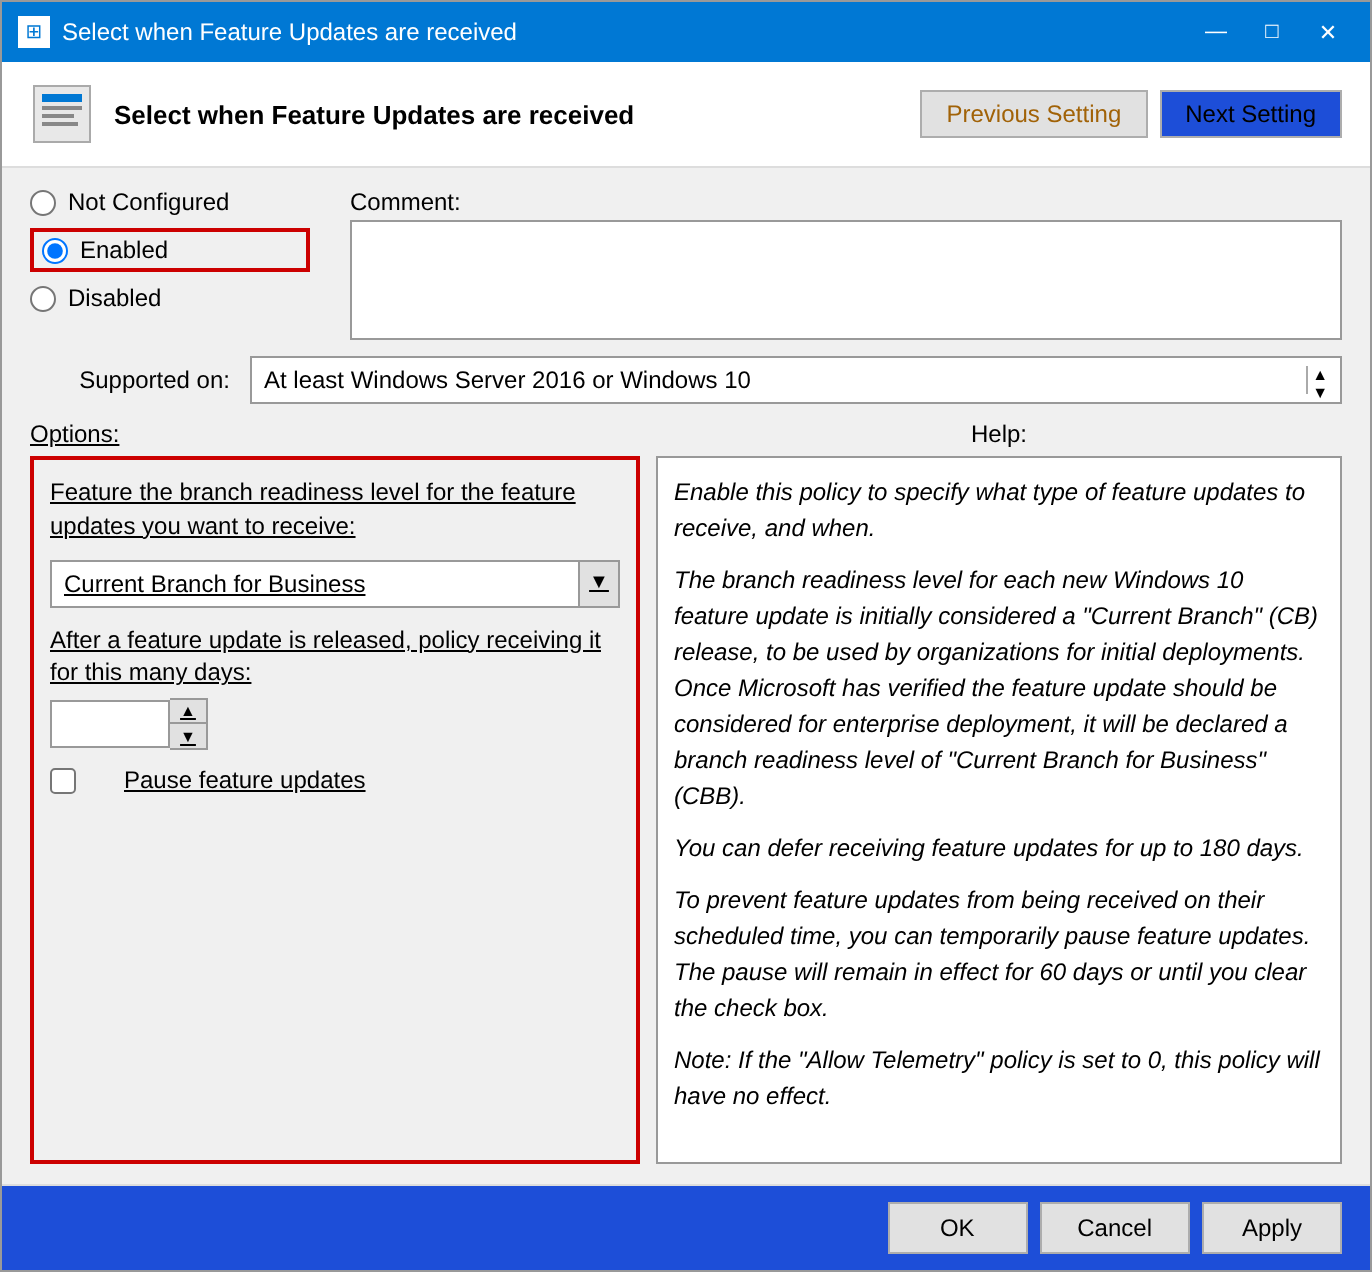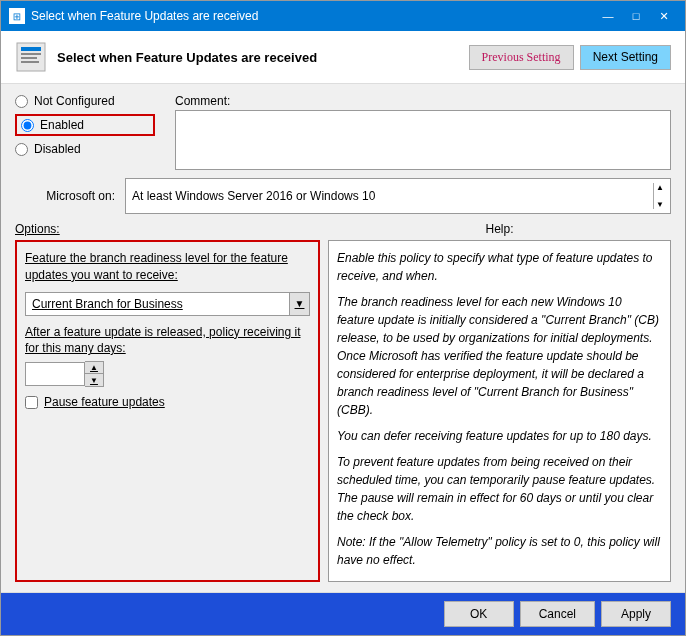--- a/index.html
+++ b/index.html
@@ -99,23 +99,23 @@
     .btn {
       padding: 4px 12px;
       border: 1px solid #adadad;
       background: #e1e1e1;
       cursor: pointer;
       font-size: 12px;
       color: #000;
       min-width: 90px;
       text-align: center;
     }
-    .btn:disabled { color: #be185d; cursor: default; font-family: Liberation Serif, serif; }
+    .btn:disabled { color: #a16207; cursor: default; }
     .btn-primary {
-      background: #7dd3fc;
+      background: #1d4ed8;
       border: 1px solid #adadad;
     }
 
     .content-area {
       display: flex;
       flex-direction: column;
       flex: 1;
       padding: 10px 14px;
       gap: 8px;
       overflow: hidden;
@@ -188,21 +188,21 @@
 
     .supported-value-box {
       flex: 1;
       border: 1px solid #999;
       background: white;
       padding: 4px 6px;
       font-size: 12px;
       display: flex;
       align-items: center;
       justify-content: space-between;
-      height: 36px;
+      height: 24px;
     }
 
     .main-panels {
       display: flex;
       gap: 8px;
       flex: 1;
       overflow: hidden;
     }
 
     .options-panel {
@@ -309,21 +309,21 @@
       align-items: center;
       justify-content: center;
       padding: 0;
     }
 
     .spinner-btn:last-child { border-bottom: none; }
 
     .pause-checkbox-row {
       display: flex;
       align-items: flex-end;
-      gap: 6px;
+      gap: 24px;
     }
 
     .help-panel {
       flex: 1;
       display: flex;
       flex-direction: column;
       align-items: center;
     }
 
     .help-label {
@@ -420,21 +420,21 @@
         </label>
       </div>
 
       <div class="comment-section">
         <div class="comment-label">Comment:</div>
         <textarea class="comment-textarea" style=""></textarea>
       </div>
     </div>
 
     <div class="supported-row">
-      <span class="supported-label">Microsoft on:</span>
+      <span class="supported-label">Supported on:</span>
       <div class="supported-value-box">
         <span>At least Windows Server 2016 or Windows 10</span>
         <div style="display:flex;flex-direction:column;border-left:1px solid #aaa;padding-left:2px;height:100%;justify-content:space-between;">
           <span style="font-size:8px;cursor:pointer;">▲</span>
           <span style="font-size:8px;cursor:pointer;">▼</span>
         </div>
       </div>
     </div>
 
     <div class="main-panels">

